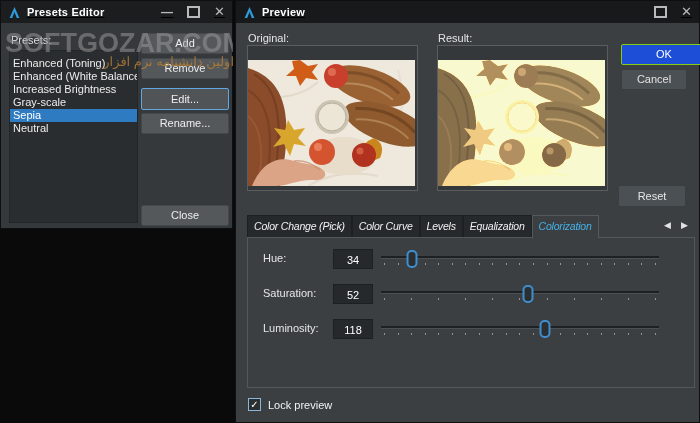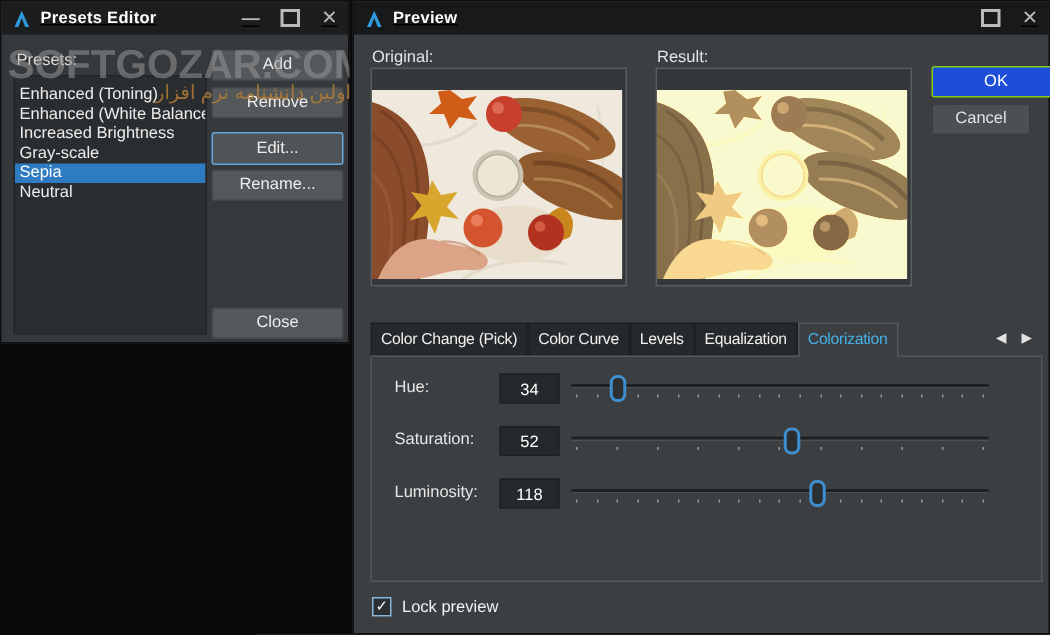--- a/index.html
+++ b/index.html
@@ -51,21 +51,21 @@
   #frame-result{left:201px;}
   .scene{position:absolute;left:0px;top:14px;width:167px;height:126px;overflow:hidden;}
   .scene svg{display:block;}
   #result-scene svg{filter:sepia(0.95) saturate(1.5) brightness(1.06) contrast(0.95);}
 
   .rbtn{position:absolute;box-sizing:border-box;font-size:11px;text-align:center;border-radius:2px;}
   #btn-ok{left:385px;top:43px;width:86px;height:21px;background:#1d4ed8;border:1px solid #84cc16;color:#ffffff;line-height:19px;}
   #btn-cancel{left:385px;top:68px;width:66px;height:21px;background:#4b5054;border:1px solid #3a3e41;color:#e2e2e2;line-height:19px;}
   #btn-reset{left:382px;top:184px;width:68px;height:22px;background:#4b5054;border:1px solid #3a3e41;color:#e6e6e6;line-height:20px;}
 
-  .tabbar{position:absolute;left:11px;top:214px;width:412px;height:23px;display:flex;overflow:hidden;}
+  .tabbar{position:absolute;left:11px;top:214px;width:412px;height:23px;display:flex;overflow:hidden;font-style:italic;}
   .tab{flex:0 0 auto;background:#26292b;border:1px solid #1d2022;border-bottom:none;color:#f0f0f0;
     font-size:10.5px;letter-spacing:-0.2px;padding:4px 6px 0 6px;height:19px;box-sizing:content-box;white-space:nowrap;}
   .tab.active{background:#3b3f42;color:#45b1e8;border:1px solid #55595c;border-bottom:1px solid #3b3f42;position:relative;z-index:5;}
   .tab-arrows{position:absolute;left:428px;top:217px;display:flex;gap:10px;z-index:4;}
   .tab-arrow{color:#e3e3e3;font-size:9px;line-height:14px;}
 
   .panel{position:absolute;left:11px;top:236px;width:448px;height:151px;border:1px solid #54585b;background:#3b3f42;box-sizing:border-box;}
   .srow{position:absolute;left:0;width:100%;height:22px;text-decoration:underline;}
   .srow-0{top:10px;} .srow-1{top:45px;} .srow-2{top:80px;}
   .slabel{position:absolute;left:15px;top:4px;font-size:11px;color:#e6e6e6;}
@@ -212,20 +212,21 @@
         <circle cx="116" cy="95" r="12" fill="#b23220"></circle>
         <circle cx="112" cy="91" r="3.5" fill="#d8664a" opacity="0.8"></circle>
         <path d="M4 126 C14 102 30 96 46 101 C60 105 70 104 76 111 C80 116 74 121 65 120 C52 119 38 126 28 126 Z" fill="#dca486"></path>
         <path d="M46 101 C56 100 66 104 72 110" stroke="#c48a6c" stroke-width="1.5" fill="none" opacity="0.7"></path>
       </svg>
       </div>
   </div>
 
   <div class="rbtn" id="btn-ok">OK</div>
   <div class="rbtn" id="btn-cancel">Cancel</div>
+  <div class="rbtn" id="btn-reset">Reset</div>
 
   <div class="tabbar">
     <div class="tab">Color Change (Pick)</div>
     <div class="tab">Color Curve</div>
     <div class="tab">Levels</div>
     <div class="tab">Equalization</div>
     <div class="tab active">Colorization</div>
   </div>
   <div class="tab-arrows">
     <span class="tab-arrow">◀</span>

